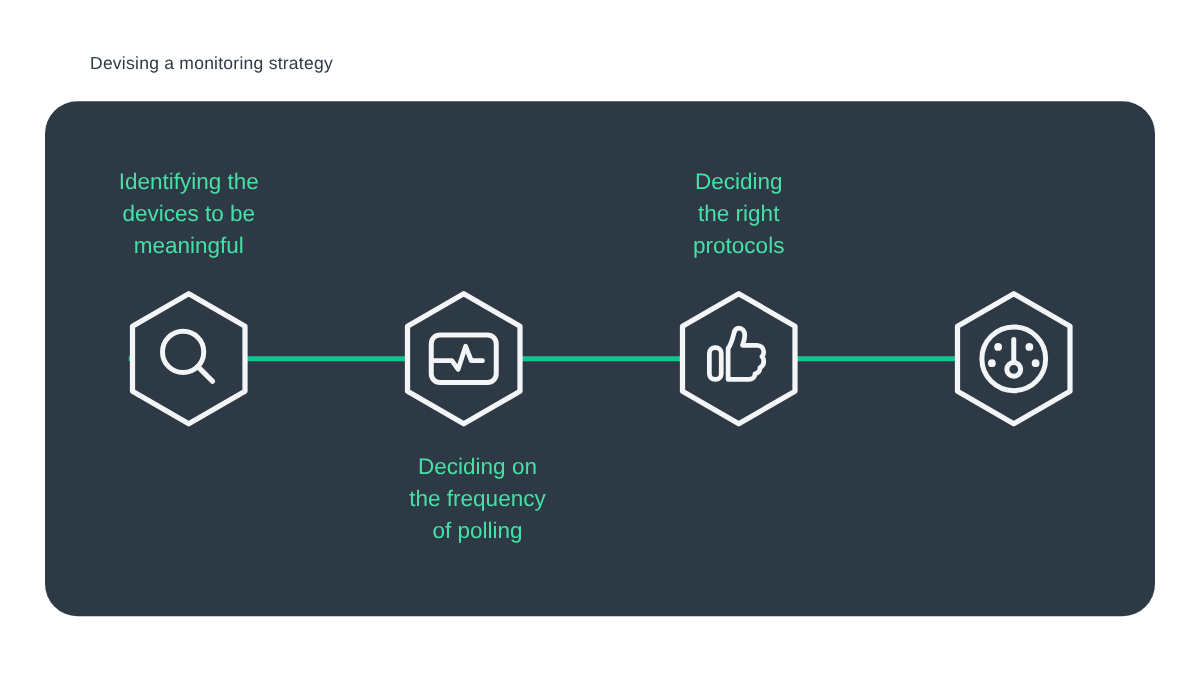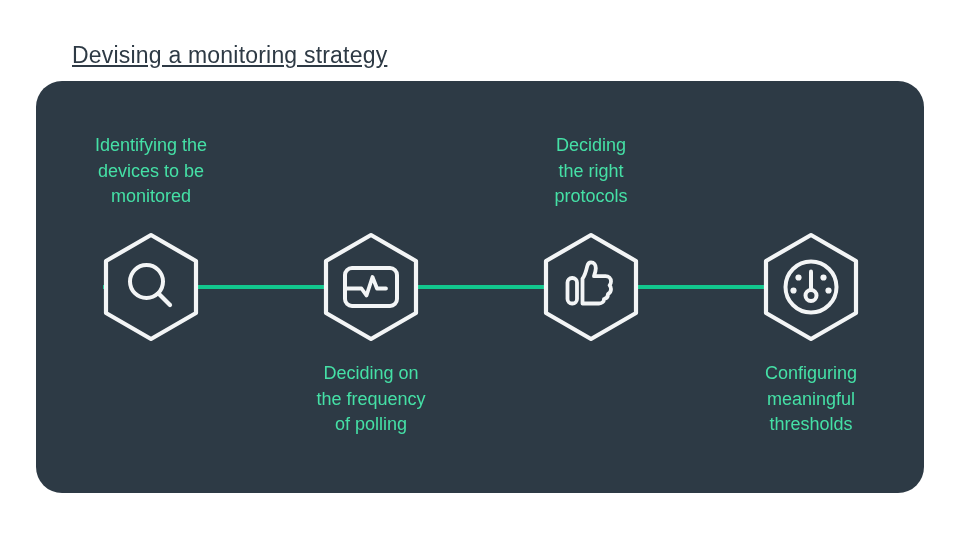--- a/index.html
+++ b/index.html
@@ -15,24 +15,23 @@
   .canvas{
     position:relative;
     width:960px;height:540px;
     background:var(--page-bg);
     overflow:hidden;
     margin:0 auto;
   }
   .title{
     position:absolute;
     left:72px;top:42px;
-    font-size:23px;
+    font-size:14px;
     letter-spacing:.2px;
     color:var(--title-text);
-    text-decoration:underline;
   }
   .card{
     position:absolute;
     left:36px;top:81px;
     width:888px;height:412px;
     background:var(--card-bg);
     border-radius:26px;
   }
   .connector{
     position:absolute;
@@ -82,33 +81,30 @@
 <div class="canvas">
 
   <div class="title">Devising a monitoring strategy</div>
 
   <div class="card">
 
     <div class="connector"></div>
 
     <div class="step-label label-above" style="left:-5px">Identifying the
 devices to be
-monitored</div>
+meaningful</div>
 
     <div class="step-label label-above" style="left:435px">Deciding
 the right
 protocols</div>
 
-    <div class="step-label label-below" style="left:215px">Deciding on
+    <div class="step-label label-below" style="left:226px">Deciding on
 the frequency
 of polling</div>
 
-    <div class="step-label label-below" style="left:655px">Configuring
-meaningful
-thresholds</div>
 
     <div class="node" style="left:55px;top:146px">
       <svg width="120" height="120" viewBox="-60 -60 120 120">
         <path class="hex" d="M 0,-52 L 45,-26 L 45,26 L 0,52 L -45,26 L -45,-26 Z"></path>
         <g class="icon-stroke">
           <circle cx="-4.5" cy="-5.5" r="16.5" stroke-width="4"></circle>
           <line x1="7.5" y1="6.5" x2="19" y2="18" stroke-width="4.2"></line>
         </g>
       </svg>
     </div>

